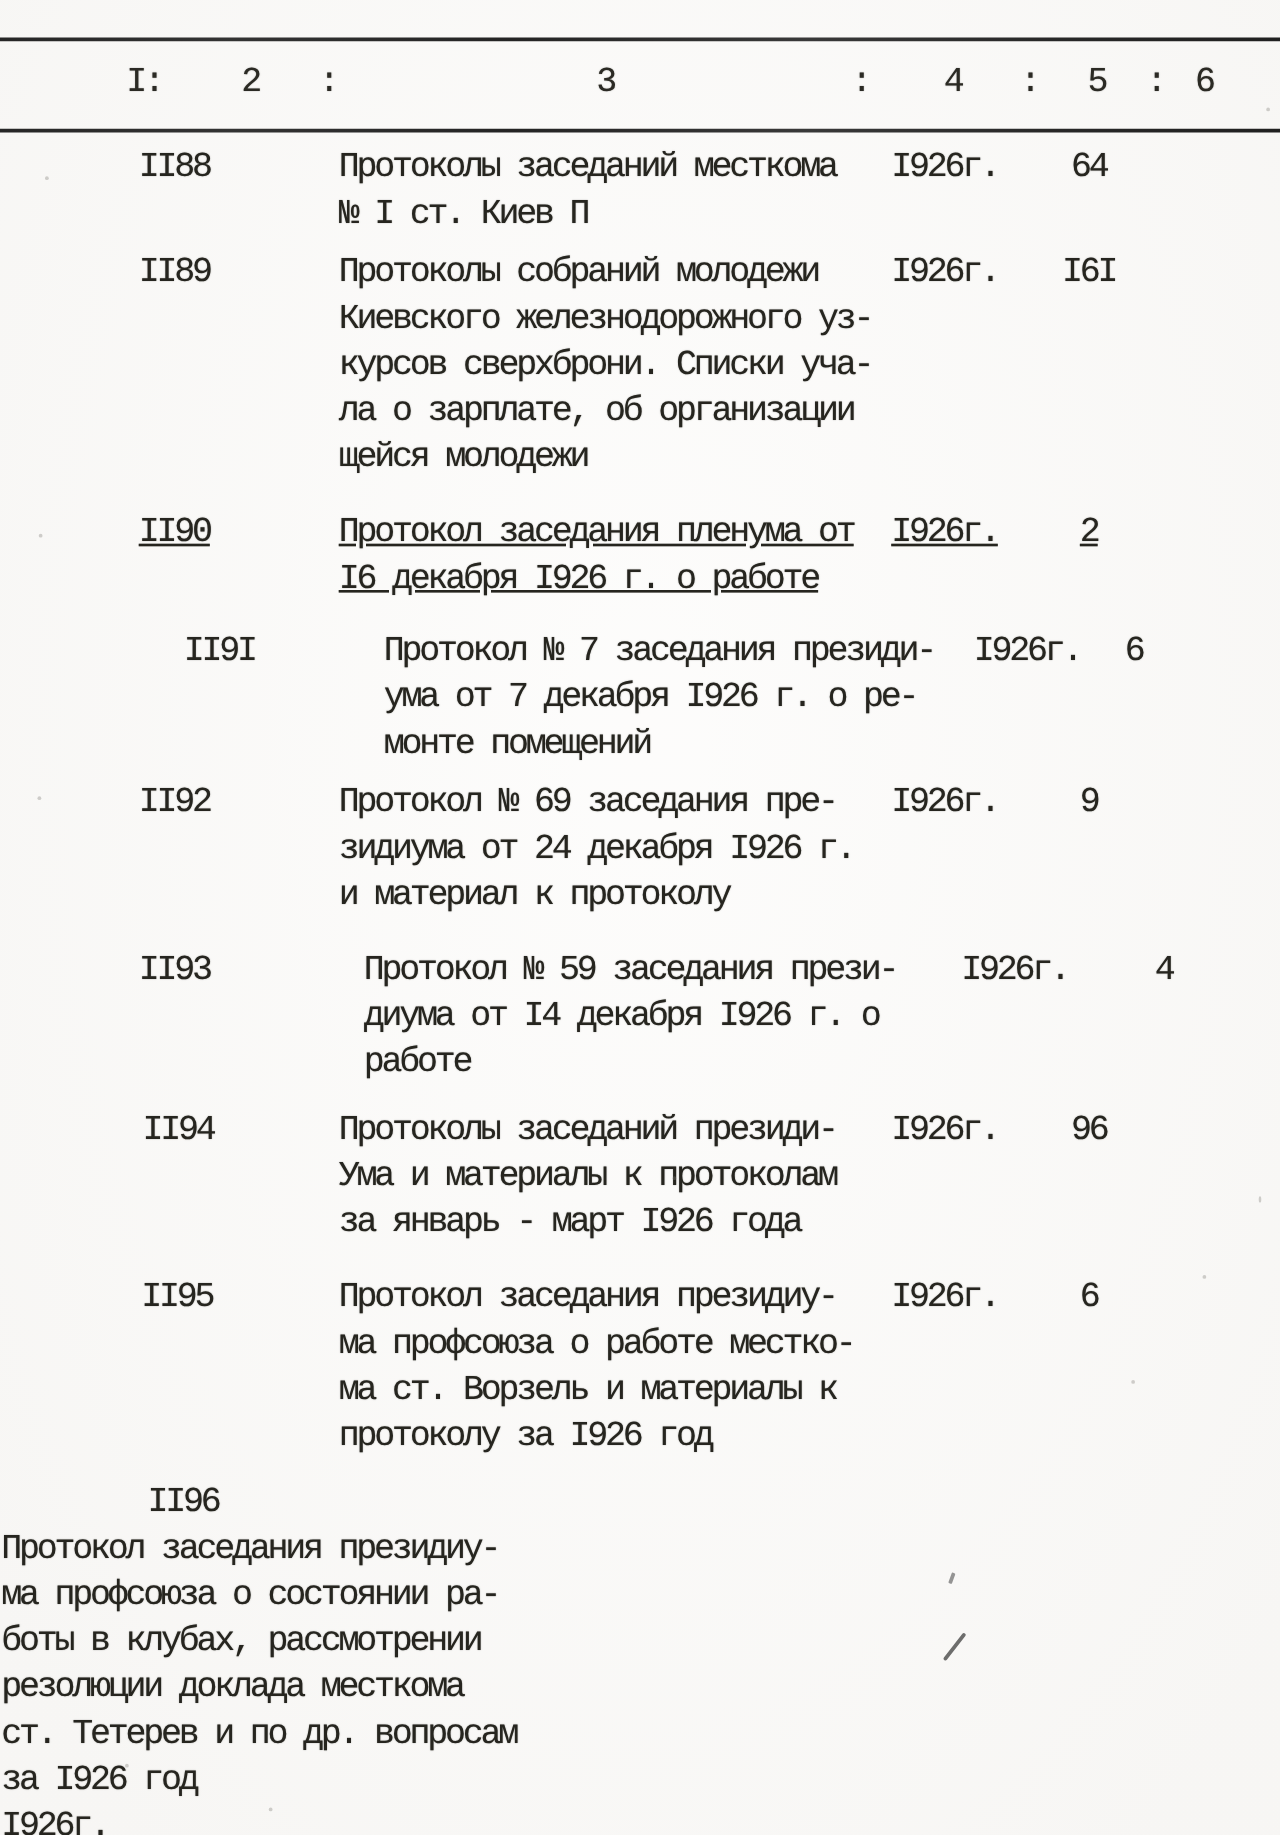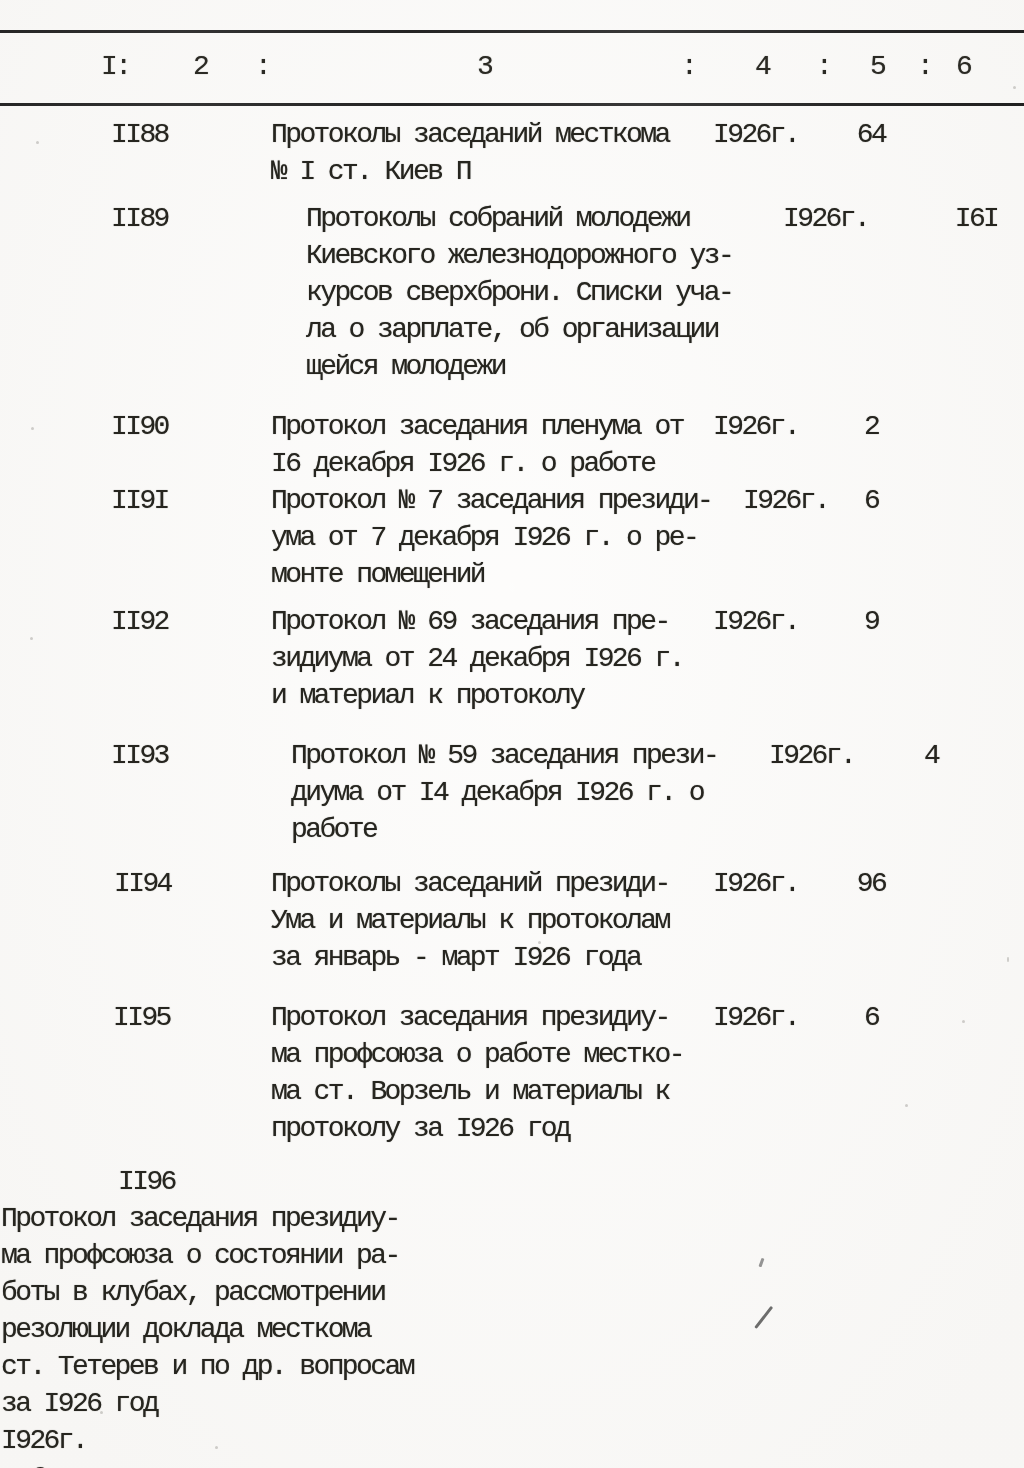--- a/index.html
+++ b/index.html
@@ -38,23 +38,23 @@
   .entries{position:absolute;top:116px;left:1px;width:100%;}
   .entry{display:flex;align-items:flex-start;line-height:37px;}
   .cell{white-space:pre;}
   .id{width:270px;padding-left:110px;box-sizing:border-box;flex:none;}
   .desc{width:442px;flex:none;}
   .desc .line{height:37px;line-height:37px;white-space:pre;}
   .year{width:120px;flex:none;}
   .sheets{width:76px;flex:none;text-align:center;}
 
   .entry:nth-child(1){margin-bottom:10px;}
-  .entry:nth-child(2){margin-bottom:23px;gap:35px;}
-  .entry:nth-child(3){}
-  .entry:nth-child(4){margin-bottom:10px;}
+  .entry:nth-child(2){margin-bottom:23px;}
+  .entry:nth-child(3){margin-bottom:21px;text-decoration:underline;}
+  .entry:nth-child(4){margin-bottom:10px;padding-left:36px;}
   .entry:nth-child(5){margin-bottom:23px;}
   .entry:nth-child(6){margin-bottom:17px;gap:20px;}
   .entry:nth-child(7){margin-bottom:23px;}
   .entry:nth-child(8){margin-bottom:16px;}
   .entry:nth-child(9){margin-bottom:0;flex-direction:column;}
   .entry:nth-child(4) .year{margin-left:30px;}
   .entry:nth-child(4) .sheets{margin-left:-30px;}
   .entry:nth-child(6) .year{margin-left:16px;}
   .entry:nth-child(6) .sheets{margin-left:-16px;}
   .entry:nth-child(7) .id{padding-left:113px;}

